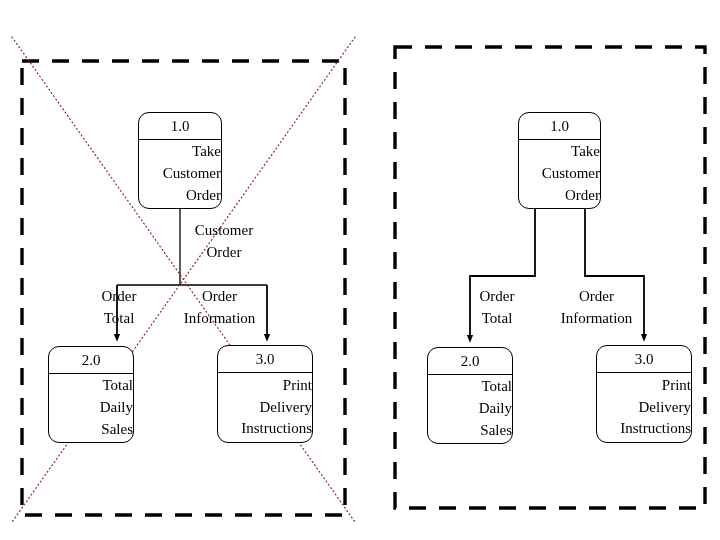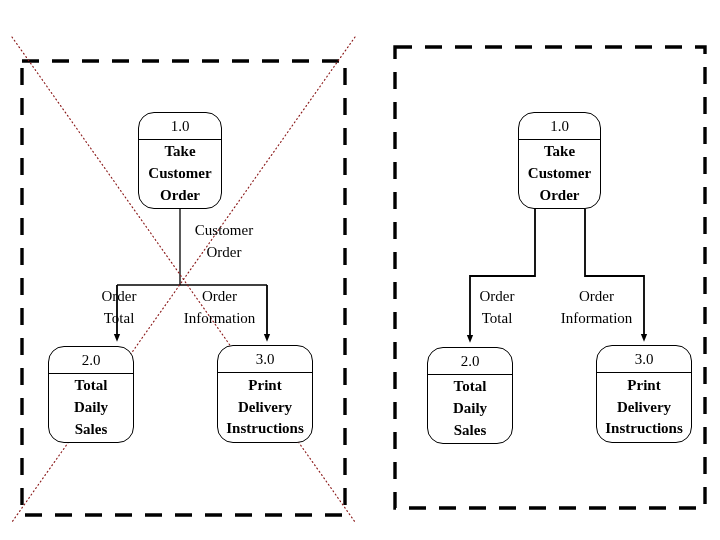--- a/index.html
+++ b/index.html
@@ -22,47 +22,46 @@
     position: absolute;
     left: 0;
     top: 0;
     width: 720px;
     height: 540px;
   }
   .proc-box {
     position: absolute;
     box-sizing: border-box;
     border: 1.2px solid #000;
-    border-radius: 16px;
+    border-radius: 11px;
     background: #fff;
     display: flex;
     flex-direction: column;
     overflow: hidden;
   }
   .proc-id {
     height: 26px;
     line-height: 26px;
     text-align: center;
     font-size: 15px;
     color: #000;
     border-bottom: 1.2px solid #000;
     white-space: nowrap;
   }
   .proc-body {
     flex: 1;
     display: flex;
     flex-direction: column;
-    align-items: center;
+    align-items: flex-end;
     justify-content: center;
     font-size: 15px;
     line-height: 1.45;
     color: #000;
     text-align: center;
     white-space: nowrap;
-    font-weight: bold;
   }
   .proc-body span { display: block; }
   .flow-label {
     position: absolute;
     font-size: 15px;
     line-height: 1.45;
     color: #000;
     text-align: center;
     white-space: nowrap;
   }

